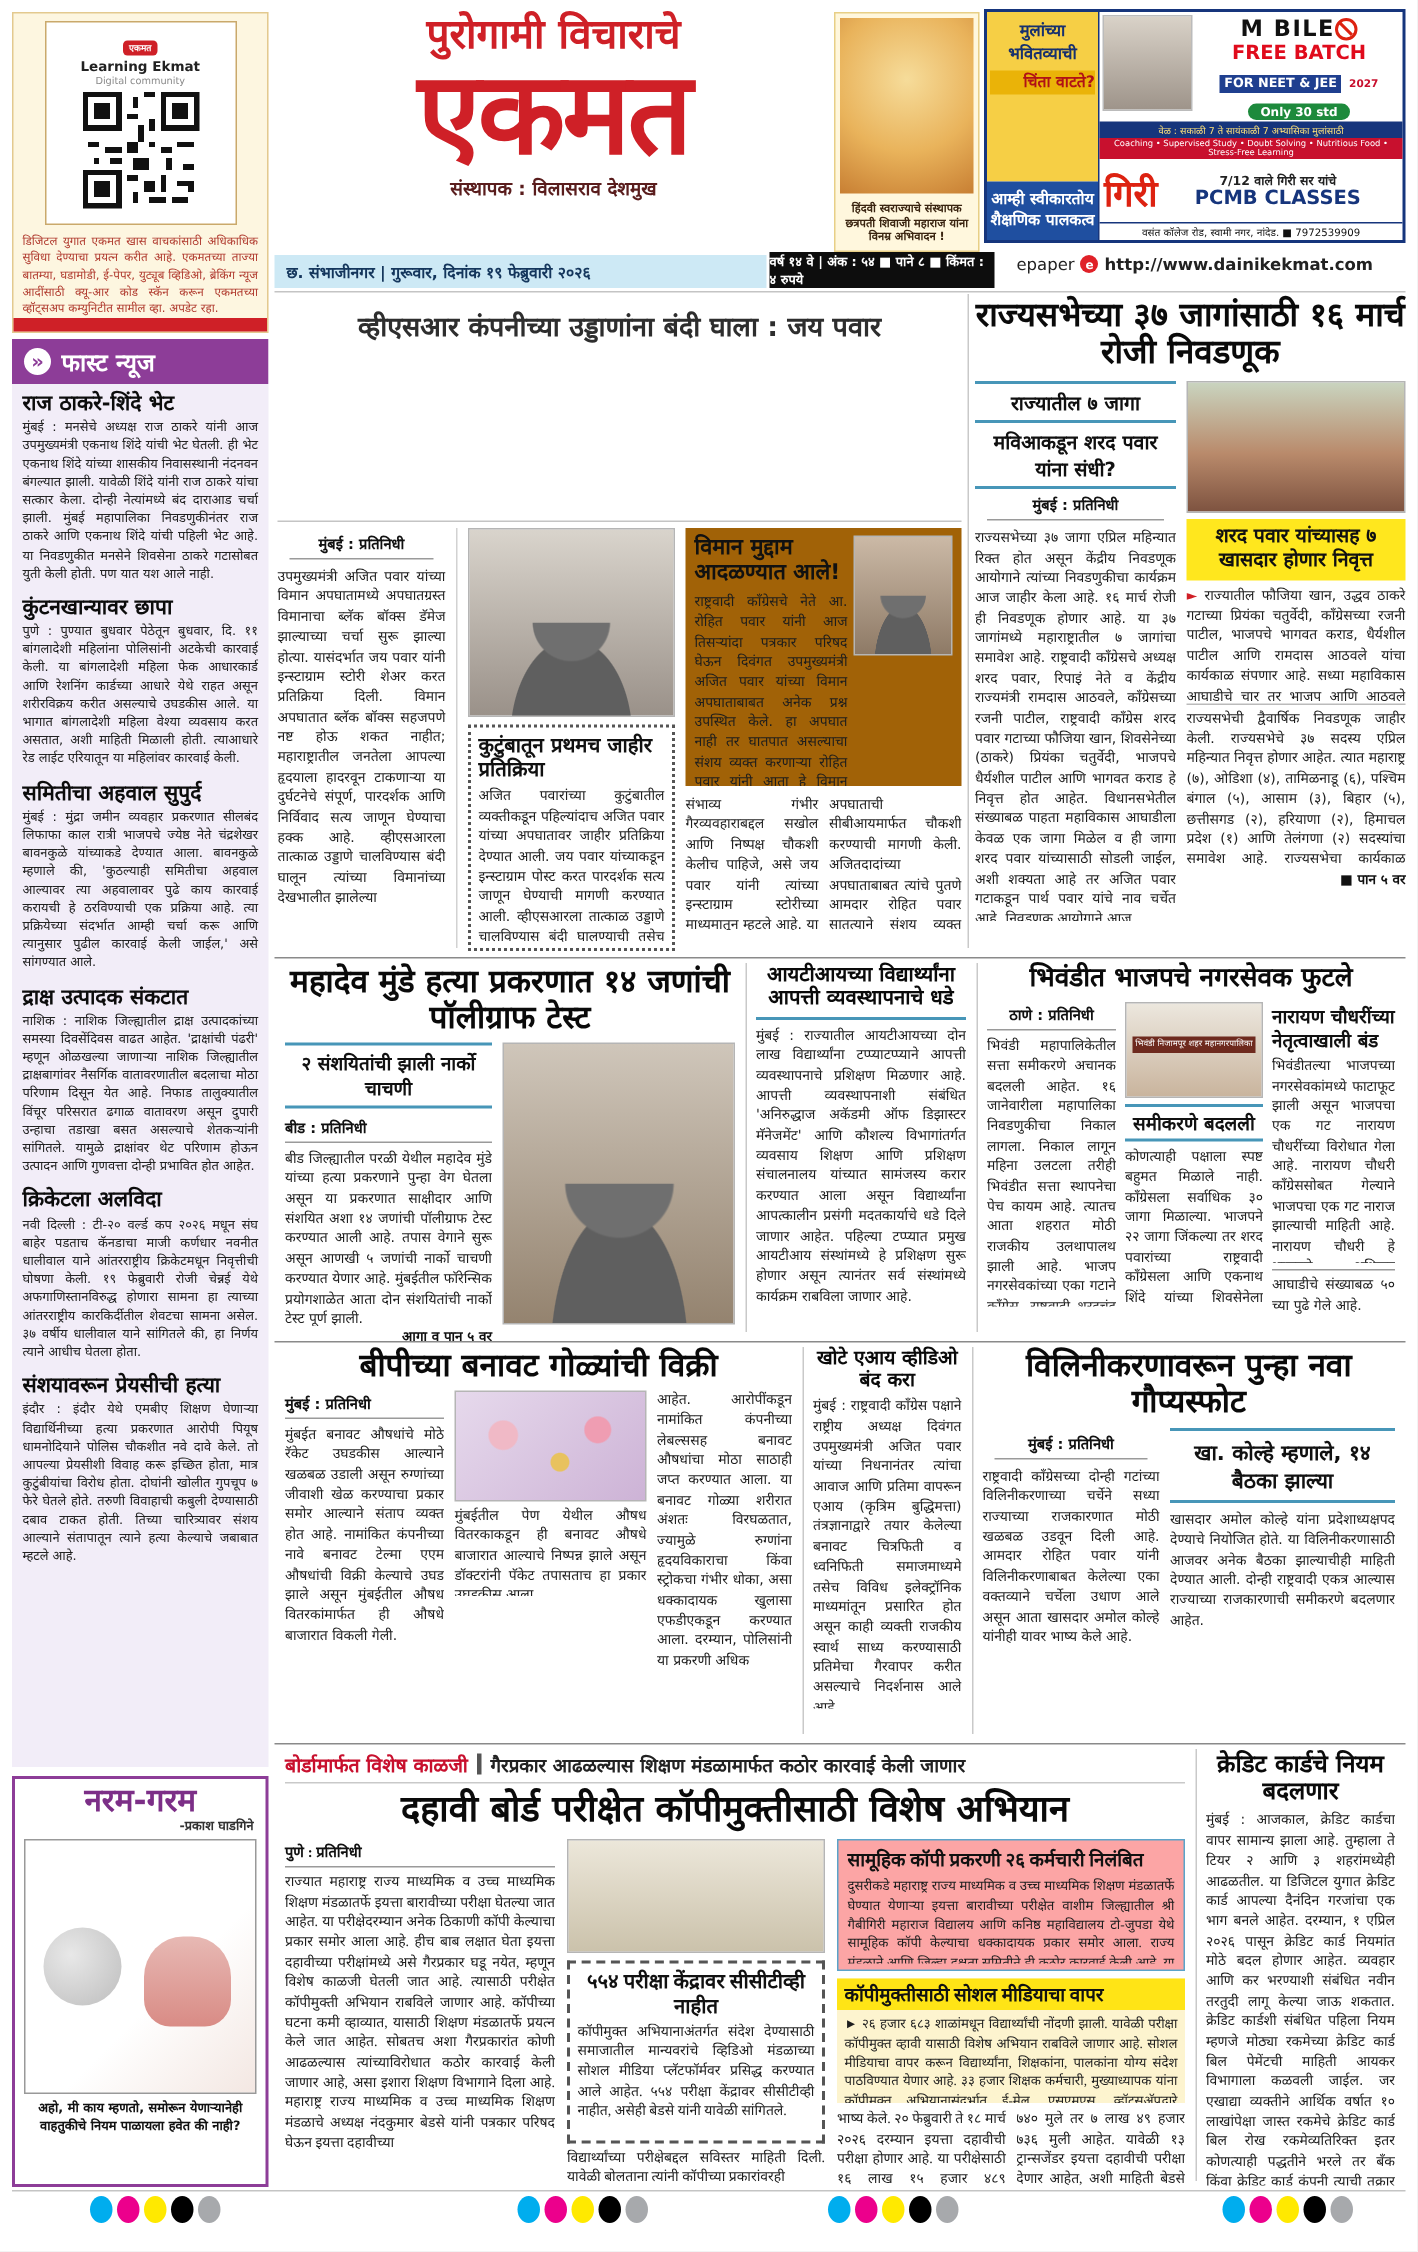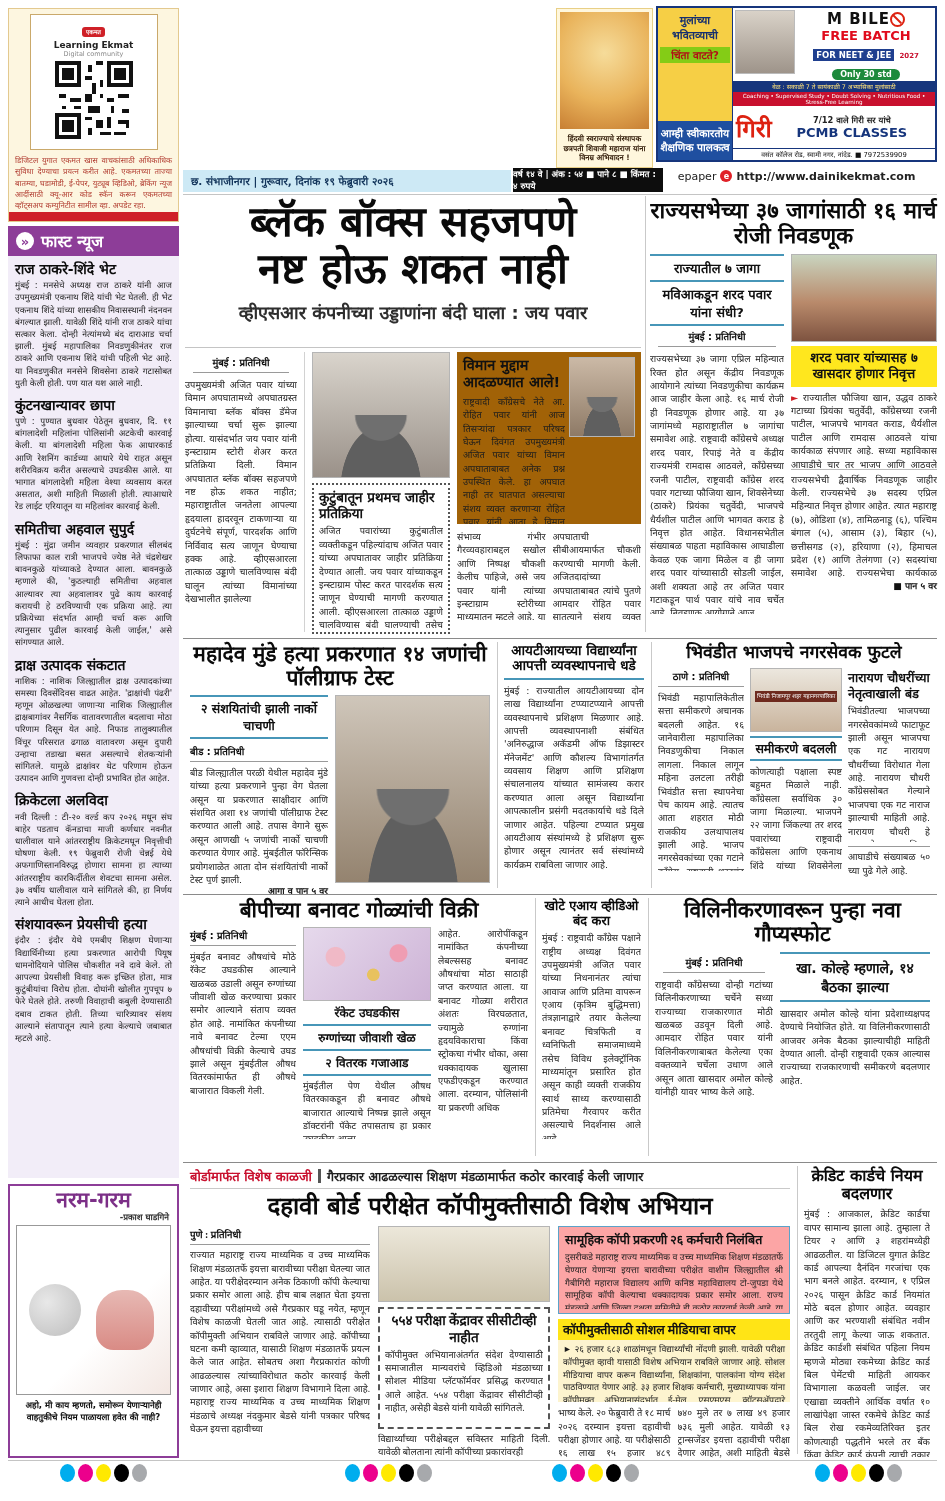--- a/index.html
+++ b/index.html
@@ -26,21 +26,21 @@
   .founder{font-size:12.5px;font-weight:bold;color:#5a1d1d;margin-top:2px;}
 
   .shivaji{left:556px;top:8px;width:97px;height:160px;background:#fff7dd;border:1px solid #e8cf86;
            display:flex;flex-direction:column;box-sizing:border-box;}
   .shivaji-img{flex:1;margin:3px;background:radial-gradient(circle at 50% 35%,#f6dc9a 0%,#e9b35b 55%,#c87f33 100%);}
   .shivaji-cap{font-size:7.5px;font-weight:bold;color:#3a2410;text-align:center;padding:2px 3px 4px;line-height:1.3;}
 
   .ad{left:656px;top:6px;width:281px;height:156px;border:2px solid #16357c;display:flex;box-sizing:border-box;background:#fff;}
   .ad-left{width:74px;display:flex;flex-direction:column;border-right:1px solid #16357c;}
   .ad-worry{background:#f6cf45;color:#17306e;font-weight:800;font-size:11px;text-align:center;padding:6px 2px;flex:1;line-height:1.35;}
-  .ad-worry .q{display:block;background:#84cc16;color:#b01116;margin-top:3px;font-size:10.5px;padding:1px 0;}
+  .ad-worry .q{display:block;background:#eab308;color:#b01116;margin-top:3px;font-size:10.5px;padding:1px 0;text-align:right;}
   .ad-adopt{background:#1f4fa0;color:#fff;font-weight:800;font-size:10.5px;text-align:center;padding:5px 2px;line-height:1.4;}
   .ad-right{flex:1;display:flex;flex-direction:column;font-family:"DejaVu Sans",sans-serif;}
   .ad-top{display:flex;}
   .ad-face{width:58px;height:62px;background:linear-gradient(180deg,#d9d2c8,#9e948a);border:1px solid #bbb;margin:2px;}
   .ad-mobrow{flex:1;text-align:center;padding-top:2px;}
   .ad-mobile{font-size:15px;font-weight:800;color:#111;letter-spacing:1px;}
   .ban{display:inline-block;width:11px;height:11px;border:2px solid #d21;border-radius:50%;position:relative;vertical-align:middle;}
   .ban::after{content:"";position:absolute;left:-1px;top:4px;width:12px;height:2px;background:#d21;transform:rotate(45deg);}
   .ad-fb{font-size:13px;font-weight:800;color:#e00b1c;}
   .ad-neet{background:#1f3f8f;color:#fff;font-size:8.5px;font-weight:bold;padding:1px 3px;display:inline-block;}
@@ -249,20 +249,25 @@
           <rect x="12" y="19" width="3" height="1"></rect>
             <rect x="16" y="19" width="3" height="1"></rect>
             <rect x="19" y="16" width="1" height="2"></rect>
         </g>
       </svg>
     </div>
     <div class="qr-note">डिजिटल युगात एकमत खास वाचकांसाठी अधिकाधिक सुविधा देण्याचा प्रयत्न करीत आहे. एकमतच्या ताज्या बातम्या, घडामोडी, ई-पेपर, युट्यूब व्हिडिओ, ब्रेकिंग न्यूज आदींसाठी क्यू-आर कोड स्कॅन करून एकमतच्या व्हॉट्सअप कम्युनिटीत सामील व्हा. अपडेट रहा.</div>
     <div class="red-bar"></div>
   </div>
 
+  <div class="abs masthead">
+    <div class="tagline">पुरोगामी विचाराचे</div>
+    <div class="logo">एकमत</div>
+    <div class="founder">संस्थापक : विलासराव देशमुख</div>
+  </div>
 
   <div class="abs shivaji">
     <div class="shivaji-img"></div>
     <div class="shivaji-cap">हिंदवी स्वराज्याचे संस्थापक छत्रपती शिवाजी महाराज यांना विनम्र अभिवादन !</div>
   </div>
 
   <div class="abs ad">
     <div class="ad-left">
       <div class="ad-worry">
         <span>मुलांच्या भवितव्याची</span>
@@ -335,22 +340,20 @@
   </div>
 
   <div class="abs cartoon">
     <div class="ct-title">नरम-गरम</div>
     <div class="ct-by">-प्रकाश घाडगिने</div>
     <div class="ct-img"></div>
     <div class="ct-cap">अहो, मी काय म्हणतो, समोरून येणाऱ्यानेही वाहतुकीचे नियम पाळायला हवेत की नाही?</div>
   </div>
 
   <div class="abs lead-head">
-    <div class="lead-h1 sechead"><span>ब्लॅक बॉक्स सहजपणे</span><br>
-      <span>नष्ट होऊ शकत नाही</span></div>
     <div class="lead-strap strap">व्हीएसआर कंपनीच्या उड्डाणांना बंदी घाला : जय पवार</div>
   </div>
 
   <div class="abs lead-body">
     <div class="lb-c1">
       <div class="byline">मुंबई : प्रतिनिधी</div>
       <div class="btxt" style="height:248px;">उपमुख्यमंत्री अजित पवार यांच्या विमान अपघातामध्ये अपघातग्रस्त विमानाचा ब्लॅक बॉक्स डॅमेज झाल्याच्या चर्चा सुरू झाल्या होत्या. यासंदर्भात जय पवार यांनी इन्स्टाग्राम स्टोरी शेअर करत प्रतिक्रिया दिली. विमान अपघातात ब्लॅक बॉक्स सहजपणे नष्ट होऊ शकत नाहीत; महाराष्ट्रातील जनतेला आपल्या हृदयाला हादरवून टाकणाऱ्या या दुर्घटनेचे संपूर्ण, पारदर्शक आणि निर्विवाद सत्य जाणून घेण्याचा हक्क आहे. व्हीएसआरला तात्काळ उड्डाणे चालविण्यास बंदी घालून त्यांच्या विमानांच्या देखभालीत झालेल्या</div>
     </div>
     <div class="lb-c2">
       <div class="photo" style="height:126px;background:linear-gradient(180deg,#d9d4cc,#9a9189);">
@@ -442,25 +445,20 @@
   <div class="band" style="top:894px;height:264px;border-top:1px solid #8a8a8a;">
     <div class="story bp">
       <div class="sechead bp-h">बीपीच्या बनावट गोळ्यांची विक्री</div>
       <div class="bp-row">
         <div class="bp-c1">
           <div class="byline" style="text-align:left;margin:0 0 4px;">मुंबई : प्रतिनिधी</div>
           <div class="btxt" style="height:186px;">मुंबईत बनावट औषधांचे मोठे रॅकेट उघडकीस आल्याने खळबळ उडाली असून रुग्णांच्या जीवाशी खेळ करण्याचा प्रकार समोर आल्याने संताप व्यक्त होत आहे. नामांकित कंपनीच्या नावे बनावट टेल्मा एएम औषधांची विक्री केल्याचे उघड झाले असून मुंबईतील औषध वितरकांमार्फत ही औषधे बाजारात विकली गेली.</div>
         </div>
         <div class="bp-c2">
           <div class="photo bp-photo"></div>
-          <div class="bp-subs">
-            <div>रॅकेट उघडकीस</div>
-            <div>रुग्णांच्या जीवाशी खेळ</div>
-            <div>२ वितरक गजाआड</div>
-          </div>
           <div class="btxt" style="margin-top:3px;height:60px;">मुंबईतील पेण येथील औषध वितरकाकडून ही बनावट औषधे बाजारात आल्याचे निष्पन्न झाले असून डॉक्टरांनी पॅकेट तपासताच हा प्रकार उघडकीस आला.</div>
         </div>
         <div class="bp-c3">
           <div class="btxt" style="height:212px;">आहेत. आरोपींकडून नामांकित कंपनीच्या लेबल्ससह बनावट औषधांचा मोठा साठाही जप्त करण्यात आला. या बनावट गोळ्या शरीरात अंशतः विरघळतात, ज्यामुळे रुग्णांना हृदयविकाराचा किंवा स्ट्रोकचा गंभीर धोका, असा धक्कादायक खुलासा एफडीएकडून करण्यात आला. दरम्यान, पोलिसांनी या प्रकरणी अधिक</div>
         </div>
       </div>
     </div>
     <div class="story ai">
       <div class="sechead ai-h">खोटे एआय व्हीडिओ बंद करा</div>
       <div class="btxt" style="height:208px;">मुंबई : राष्ट्रवादी काँग्रेस पक्षाने राष्ट्रीय अध्यक्ष दिवंगत उपमुख्यमंत्री अजित पवार यांच्या निधनानंतर त्यांचा आवाज आणि प्रतिमा वापरून एआय (कृत्रिम बुद्धिमत्ता) तंत्रज्ञानाद्वारे तयार केलेल्या बनावट चित्रफिती व ध्वनिफिती समाजमाध्यमे तसेच विविध इलेक्ट्रॉनिक माध्यमांतून प्रसारित होत असून काही व्यक्ती राजकीय स्वार्थ साध्य करण्यासाठी प्रतिमेचा गैरवापर करीत असल्याचे निदर्शनास आले आहे.</div>

